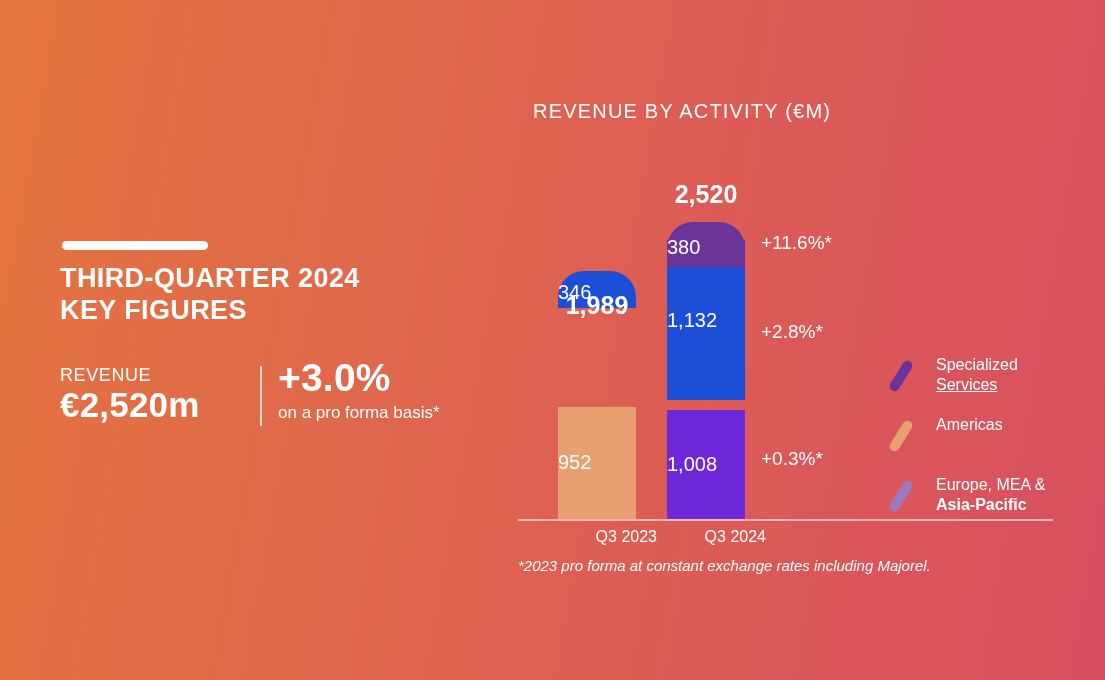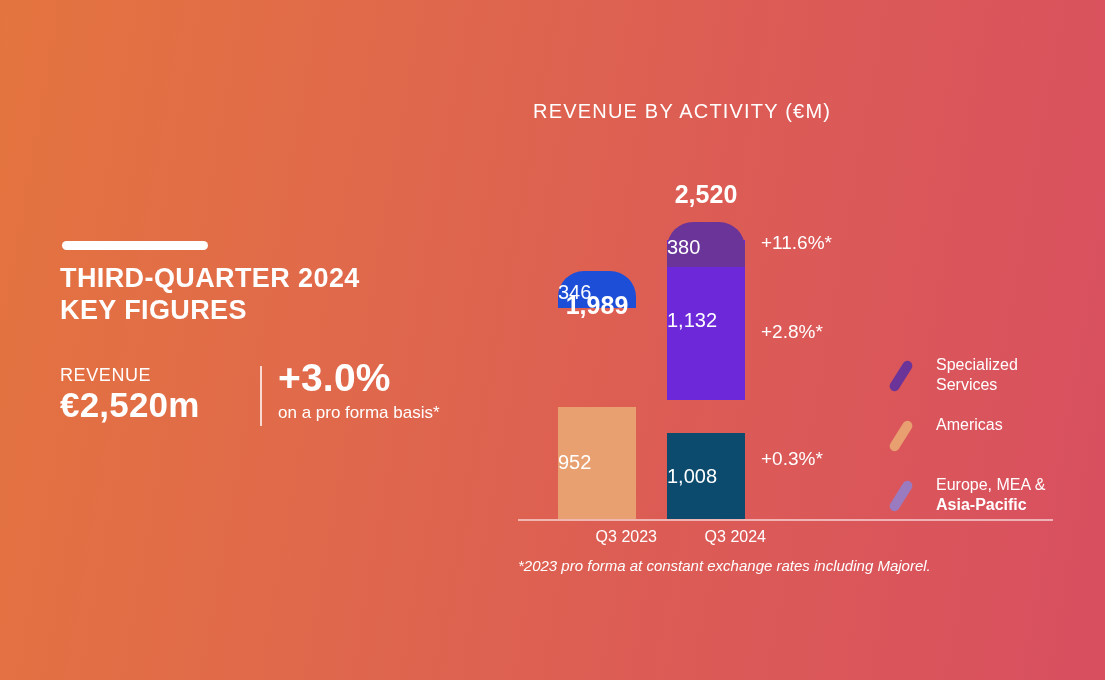--- a/index.html
+++ b/index.html
@@ -115,45 +115,45 @@
         <div class="seg" style="bottom: 0px; height: 112.2px; background: rgb(232, 160, 112);">
           <span>952</span>
         </div>
         <div class="seg top" style="bottom: 211px; height: 37px; background: #1d4ed8;">
           <span style="margin-top: 6px;">346</span>
         </div>
       </div>
       <div class="total" style="left: 537px; top: 242.582px; margin-top: 48px;">1,989</div>
       <div class="cat" style="left: 537px; top: 528px;">Q3 2023</div>
       <div class="bar" style="left: 667px; top: 222px; height: 297px;">
-        <div class="seg" style="bottom: 0px; height: 86px; background: #0c4a6e;">
+        <div class="seg" style="bottom: 0px; height: 109px; background: #6d28d9;">
           <span>1,008</span>
         </div>
-        <div class="seg" style="bottom: 118.8px; height: 160px; background: #6d28d9;">
+        <div class="seg" style="bottom: 118.8px; height: 160px; background: #1d4ed8;">
           <span>1,132</span>
         </div>
         <div class="seg top" style="bottom: 252.214px; height: 44.7857px; background: rgb(107, 52, 153);">
           <span style="margin-top: 6px;">380</span>
         </div>
       </div>
       <div class="total" style="left: 646px; top: 180px;">2,520</div>
       <div class="cat" style="left: 646px; top: 528px;">Q3 2024</div>
       <div class="delta" style="left: 761px; top: 447.6px;">+0.3%*</div>
       <div class="delta" style="left: 761px; top: 321.493px;">+2.8%*</div>
       <div class="delta" style="left: 761px; top: 232.393px;">+11.6%*</div>
     </div>
 
   <div class="axis"></div>
 
   <div class="footnote">*2023 pro forma at constant exchange rates including Majorel.</div>
 
   <div class="legend" id="legend-layer">
       <div class="legend-row">
         <span class="swatch" style="background: rgb(107, 52, 153);"></span>
-        <span class="legend-text"><span>Specialized</span><span class="" style="display: block;">Services</span></span>
+        <span class="legend-text"><span>Specialized</span><span class="" style="display: block; text-decoration: underline;">Services</span></span>
       </div>
       <div class="legend-row">
         <span class="swatch" style="background: rgb(232, 160, 112);"></span>
         <span class="legend-text"><span>Americas</span></span>
       </div>
       <div class="legend-row">
         <span class="swatch" style="background: rgb(154, 123, 192);"></span>
         <span class="legend-text"><span>Europe, MEA &amp;</span><span class="b">Asia-Pacific</span></span>
       </div>
     </div>

